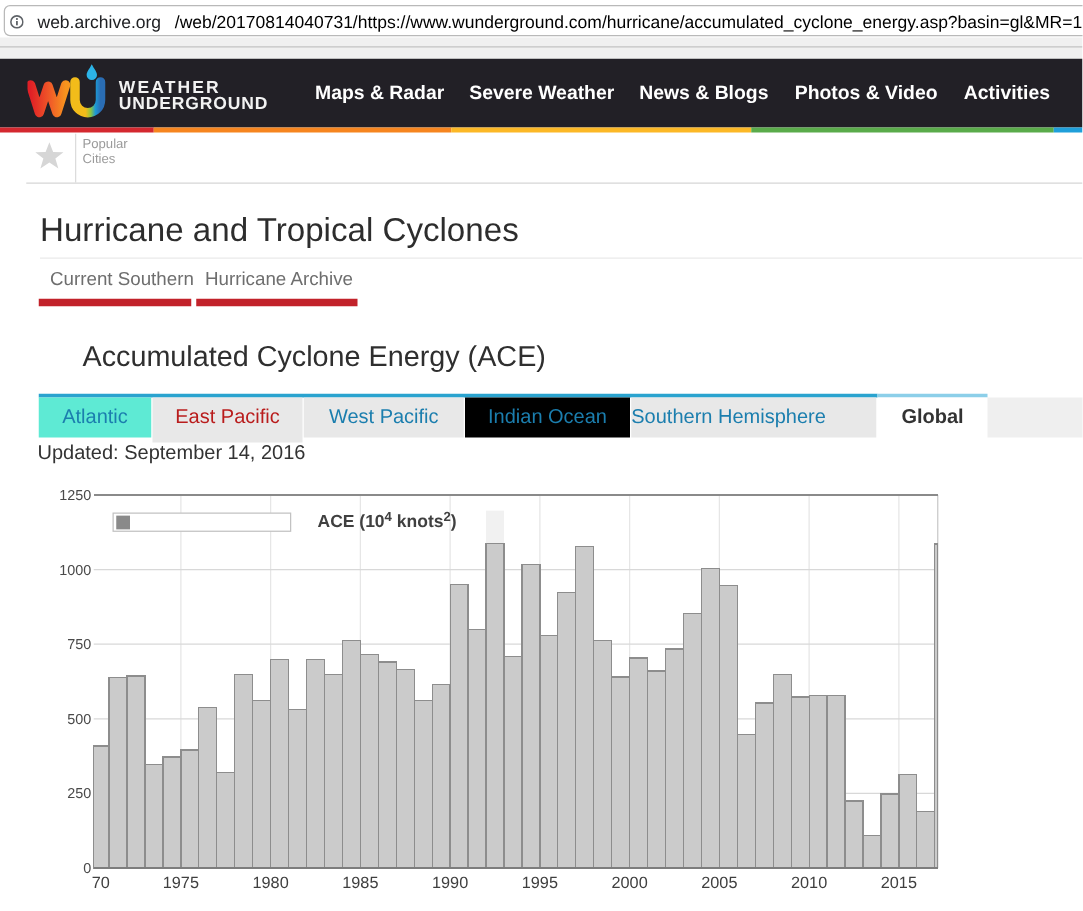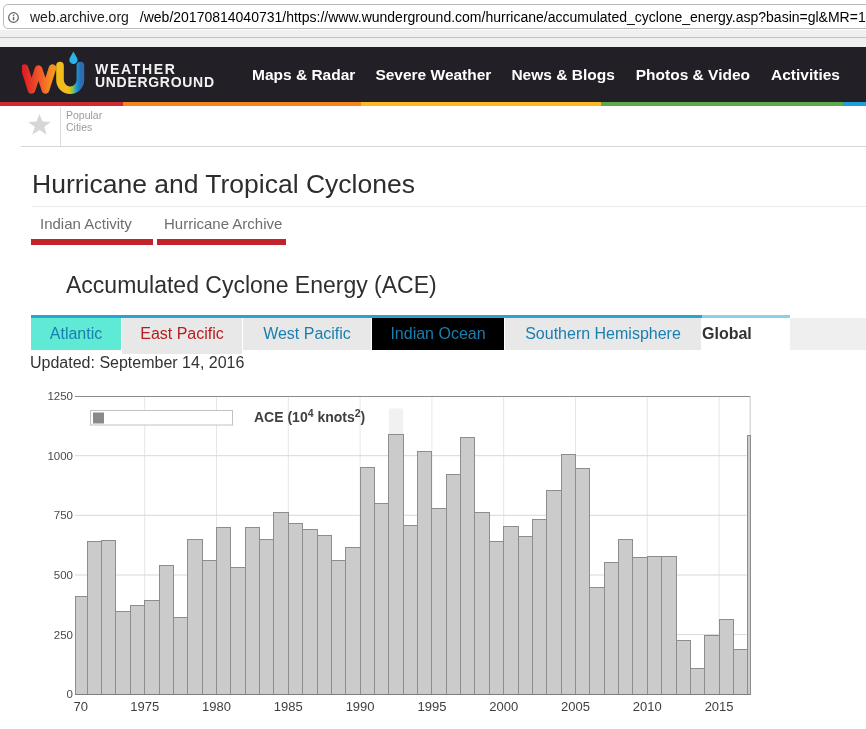--- a/index.html
+++ b/index.html
@@ -60,36 +60,36 @@
   <svg width="25" height="23" viewBox="0 0 24 22">
       <path d="M12 0.8 L14.9 8.2 L22.8 8.5 L16.6 13.2 L18.9 20.8 L12 16.3 L5.1 20.8 L7.4 13.2 L1.2 8.5 L9.1 8.2 Z" fill="#d6d6d6"></path>
     </svg>
 </div>
 <div class="abs" style="left:60px;top:107px;width:1px;height:39px;background:#dcdcdc;"></div>
 <div class="abs" style="left:66px;top:110px;font-size:10.5px;line-height:11.5px;color:#9b9b9b;">Popular<br>Cities</div>
 <div class="abs" style="left:21px;top:146px;width:845px;height:1px;background:#d6d6d6;"></div>
 
 <div class="abs" style="left:32px;top:169px;font-size:26.5px;color:#2d2d2d;">Hurricane and Tropical Cyclones</div>
 <div class="abs" style="left:32px;top:206px;width:834px;height:1px;background:#eaeaea;"></div>
-<div class="abs" style="left:40px;top:215px;font-size:15px;color:#6e6e6e;">Indian Activity</div>
+<div class="abs" style="left:40px;top:215px;font-size:15px;color:#6e6e6e;">Current Southern</div>
 <div class="abs" style="left:164px;top:215px;font-size:15px;color:#6e6e6e;">Hurricane Archive</div>
 <div class="abs" style="left:31px;top:239px;width:122px;height:6px;background:#c2222a;"></div>
 <div class="abs" style="left:157px;top:239px;width:129px;height:6px;background:#c2222a;"></div>
 
 <div class="abs" style="left:30px;top:271.5px;font-size:23px;color:#2f2f2f;margin-left:36px;">Accumulated Cyclone Energy (ACE)</div>
 
 <div class="abs" style="left:31px;top:315px;width:835px;height:35px;font-size:16px;">
   <div class="abs" style="left:0;top:0;width:671px;height:3px;background:#2aa3cf;"></div>
   <div class="abs" style="left:0;top:3px;width:90px;height:32px;background:#5eead4;color:#1b7eae;text-align:center;line-height:32px;">Atlantic</div>
   <div class="abs" style="left:91px;top:3px;width:120px;height:36px;background:#e8e8e8;color:#b91c1c;text-align:center;line-height:32px;">East Pacific</div>
   <div class="abs" style="left:212px;top:3px;width:128px;height:32px;background:#e8e8e8;color:#1b7eae;text-align:center;line-height:32px;">West Pacific</div>
   <div class="abs" style="left:341px;top:3px;width:132px;height:32px;background:#000000;color:#1b7eae;text-align:center;line-height:32px;">Indian Ocean</div>
-  <div class="abs" style="left:474px;top:3px;width:196px;height:32px;background:#e8e8e8;color:#1b7eae;text-align:center;line-height:32px;">Southern Hemisphere</div>
+  <div class="abs" style="left:474px;top:3px;width:196px;height:32px;background:#e8e8e8;color:#1b7eae;text-align:left;line-height:32px;">Southern Hemisphere</div>
   <div class="abs" style="left:671px;top:0;width:88px;height:3px;background:#8ccfe9;"></div>
-  <div class="abs" style="left:671px;top:3px;width:88px;height:33px;background:#ffffff;color:#333;font-weight:bold;text-align:left;line-height:32px;">Global</div>
+  <div class="abs" style="left:671px;top:3px;width:88px;height:33px;background:#ffffff;color:#333;font-weight:bold;text-align:center;line-height:32px;">Global</div>
   <div class="abs" style="left:759px;top:3px;width:107px;height:32px;background:#efefef;"></div>
 </div>
 
 <div class="abs" style="left:30px;top:354px;font-size:16px;color:#333;">Updated: September 14, 2016</div>
 
 <svg width="866" height="344" viewBox="0 0 866 344" style="position:absolute;left:0;top:385px;" font-family="&quot;Liberation Sans&quot;,sans-serif">
     <line x1="144.7" y1="11.0" x2="144.7" y2="309.3" stroke="#e6e6e6" stroke-width="1"></line>
 <line x1="216.5" y1="11.0" x2="216.5" y2="309.3" stroke="#e6e6e6" stroke-width="1"></line>
 <line x1="288.3" y1="11.0" x2="288.3" y2="309.3" stroke="#e6e6e6" stroke-width="1"></line>
 <line x1="360.1" y1="11.0" x2="360.1" y2="309.3" stroke="#e6e6e6" stroke-width="1"></line>

